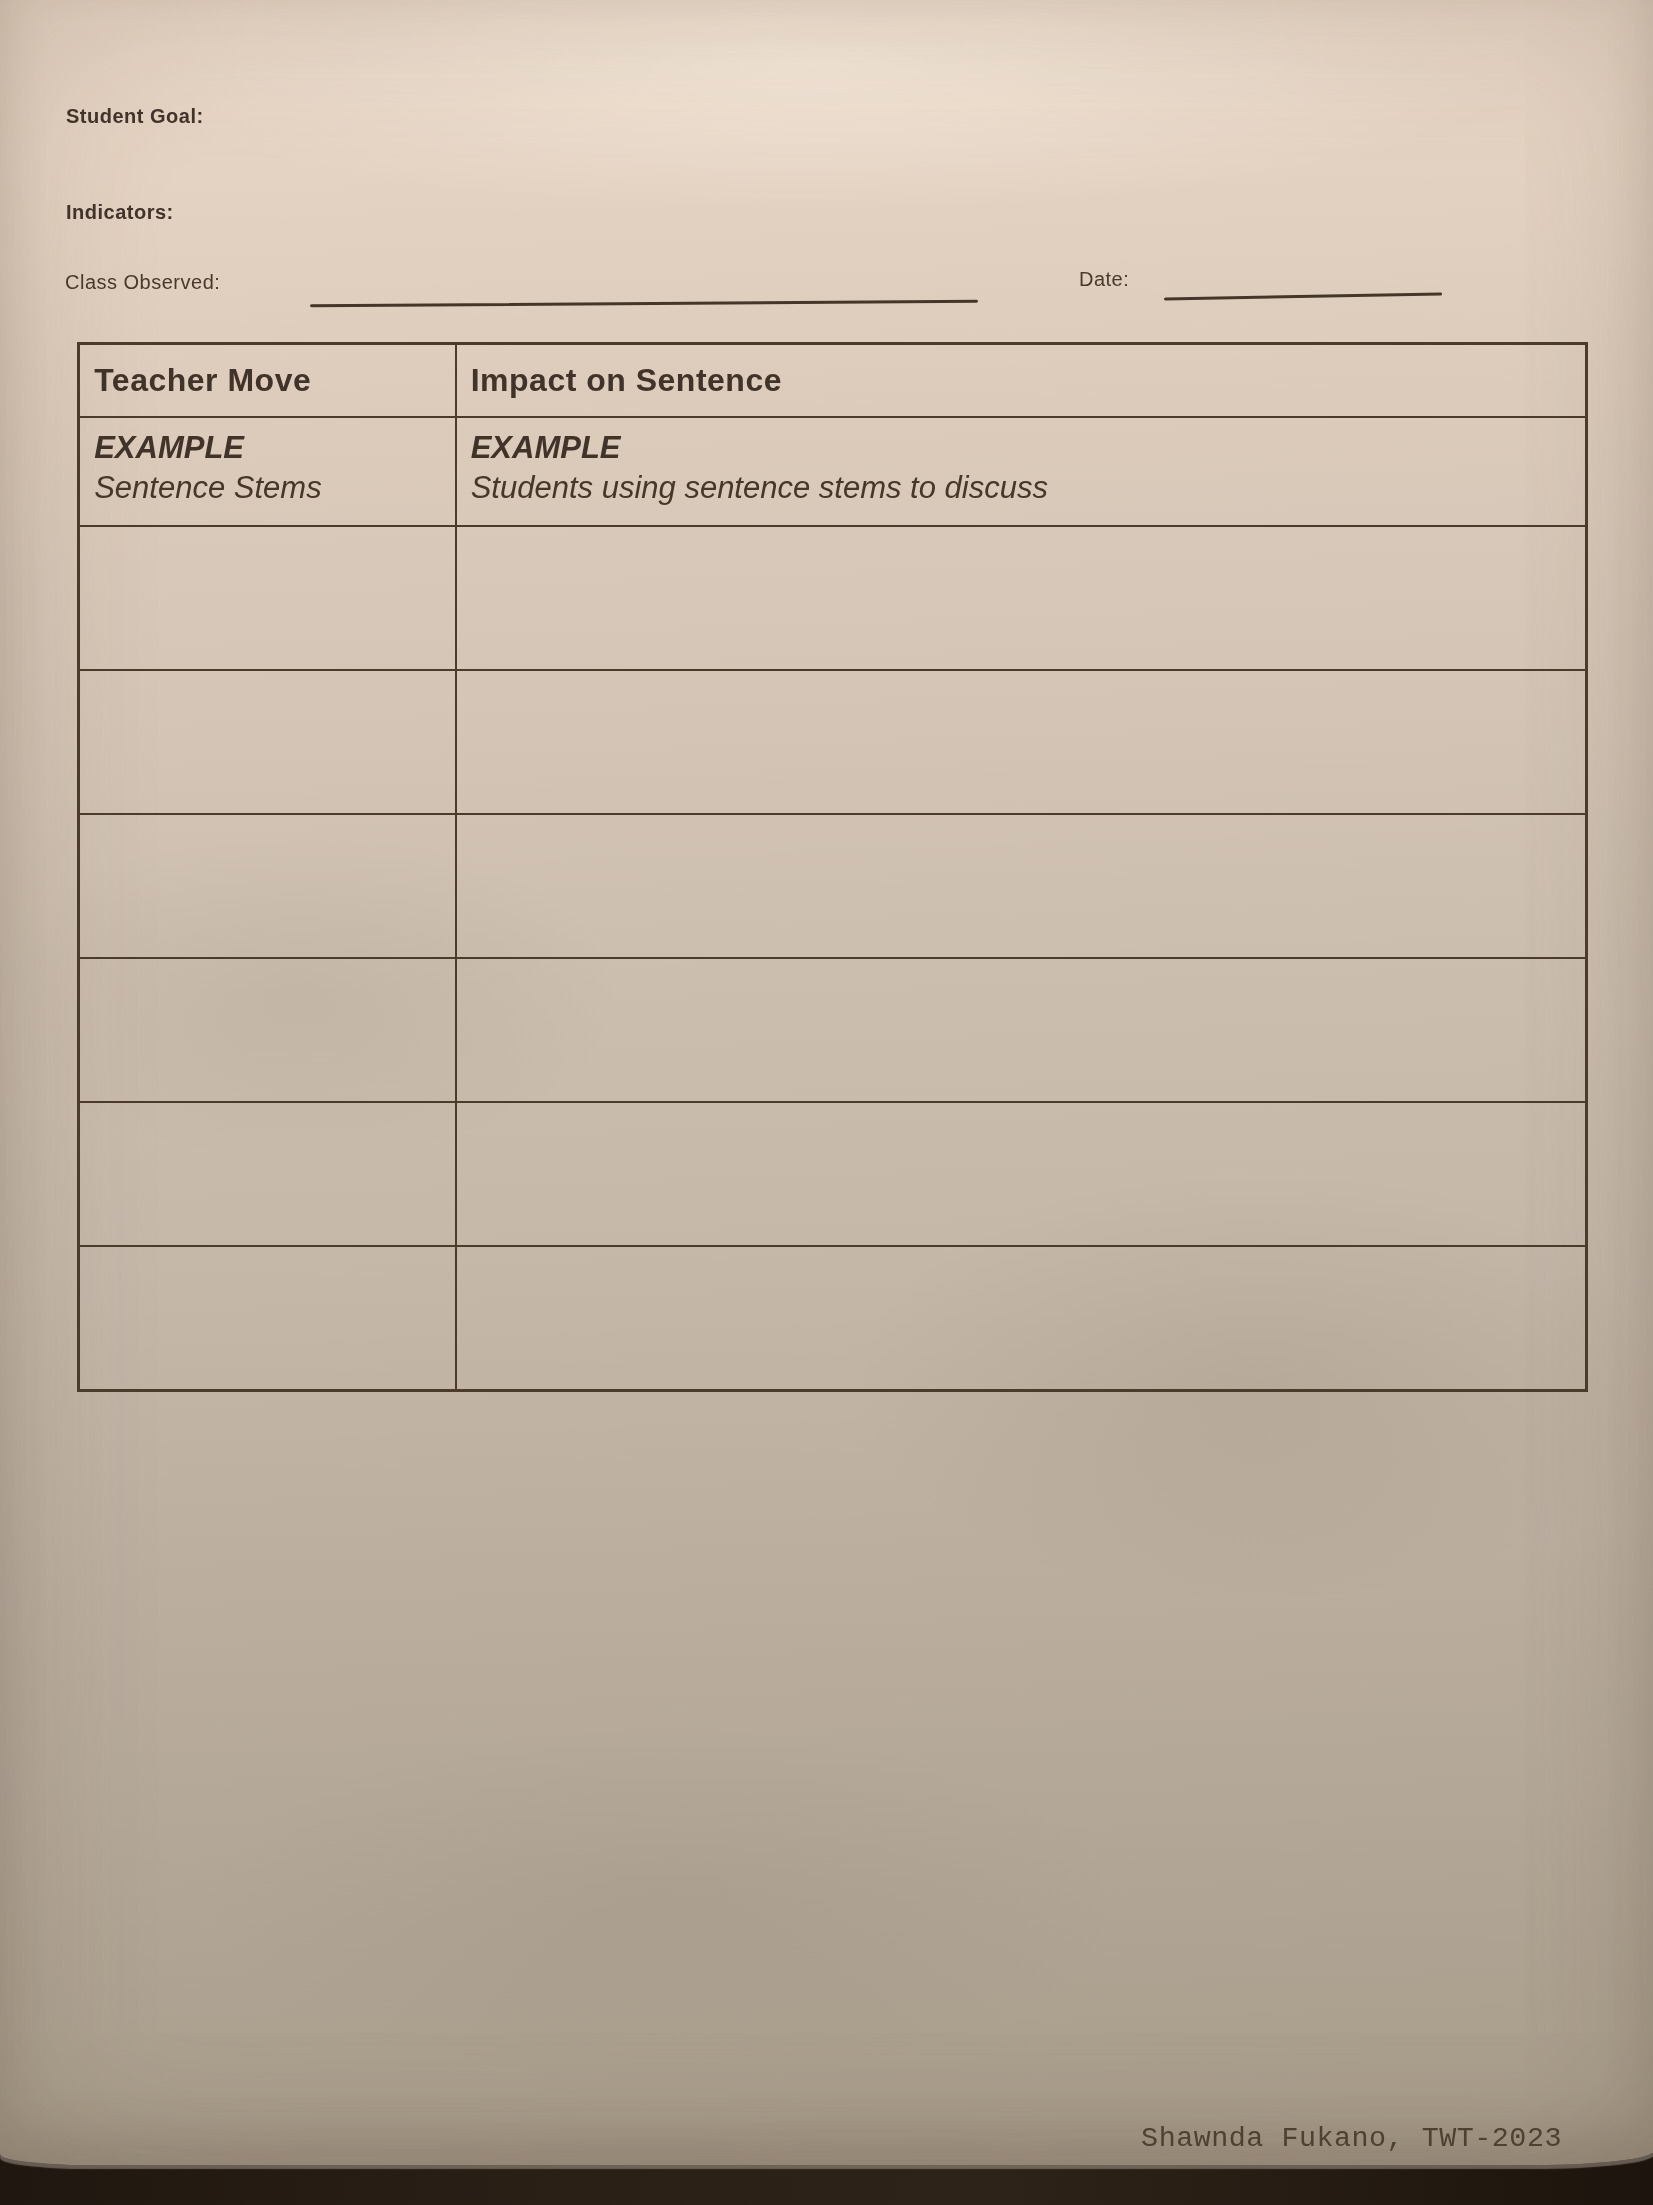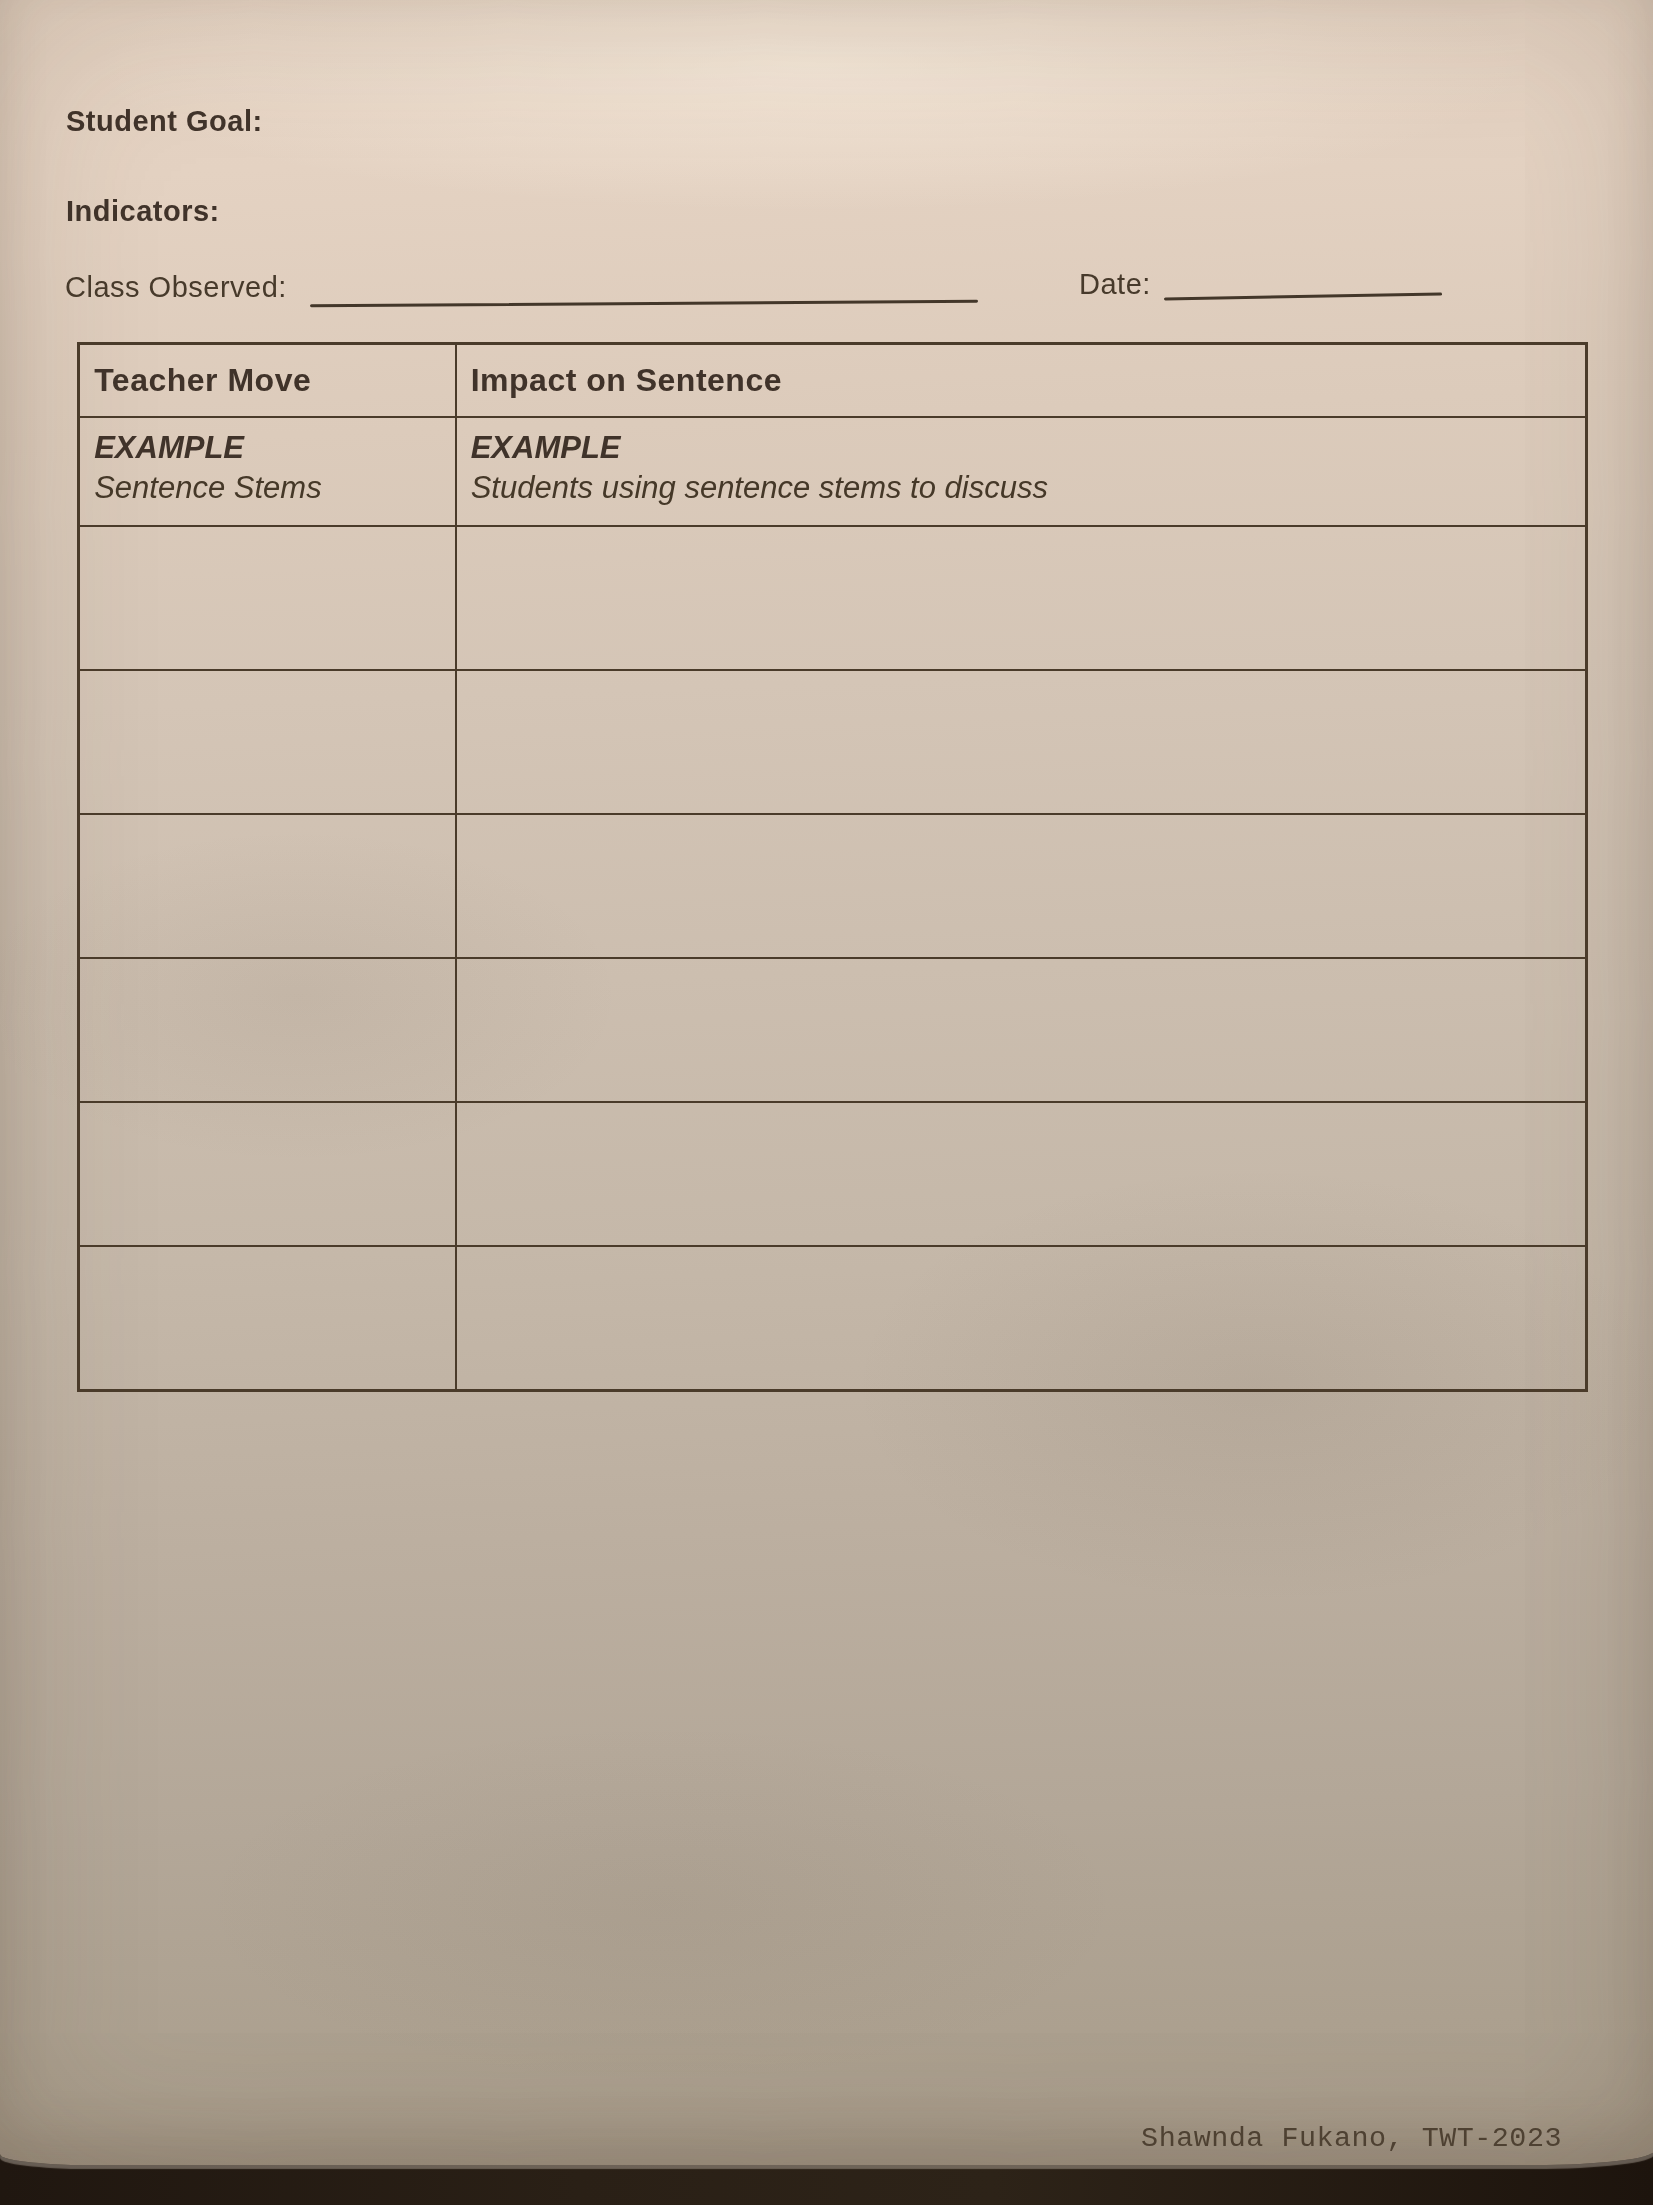--- a/index.html
+++ b/index.html
@@ -30,21 +30,21 @@
         #e7d5c5 0%, #e4d2c2 8%, #dccbbb 20%, #d4c5b6 32%,
         #ccbeaf 45%, #c5b8a9 57%, #bcafa0 70%, #b3a798 83%,
         #aca08f 93%, #a89c8b 100%);
     box-shadow:
       inset 0 0 164px rgba(74,58,42,0.20),
       inset 0 -27px 49px rgba(74,58,42,0.16),
       0 3.3px 1.1px rgba(235,224,208,0.35);
     border-bottom-left-radius: 88px 11px;
     border-bottom-right-radius: 120px 14.2px;
   }
-  .label    { position: absolute; font-size: 29px; color: #473a2b; letter-spacing: 0.5px; }
+  .label    { position: absolute; font-size: 20px; color: #473a2b; letter-spacing: 0.5px; }
   .bold     { font-weight: bold; color: #40332a; }
   .blank-line {
     position: absolute;
     height: 3.3px;
     background: #43372a;
     border-radius: 1.6px;
   }
   
   .obs-table {
     position: absolute;
@@ -106,21 +106,21 @@
   }
 </style>
 </head>
 <body>
 
 <div class="photo">
   <div class="paper">
 
     <div class="label bold" style="left:66px; top:105px;">Student Goal:</div>
 
-    <div class="label bold" style="left:66px; top:195px;">Indicators:</div>
+    <div class="label bold" style="left:66px; top:201px;">Indicators:</div>
 
     <div class="label" style="left:65px; top:271px;">Class Observed:</div>
     <div class="blank-line" style="left:310px; top:302px; width:668px; transform:rotate(-0.4deg);"></div>
 
     <div class="label" style="left:1079px; top:268px;">Date:</div>
     <div class="blank-line" style="left:1164px; top:295px; width:278px; transform:rotate(-1deg);"></div>
 
     <table class="obs-table">
       <colgroup>
         <col class="col-move">

